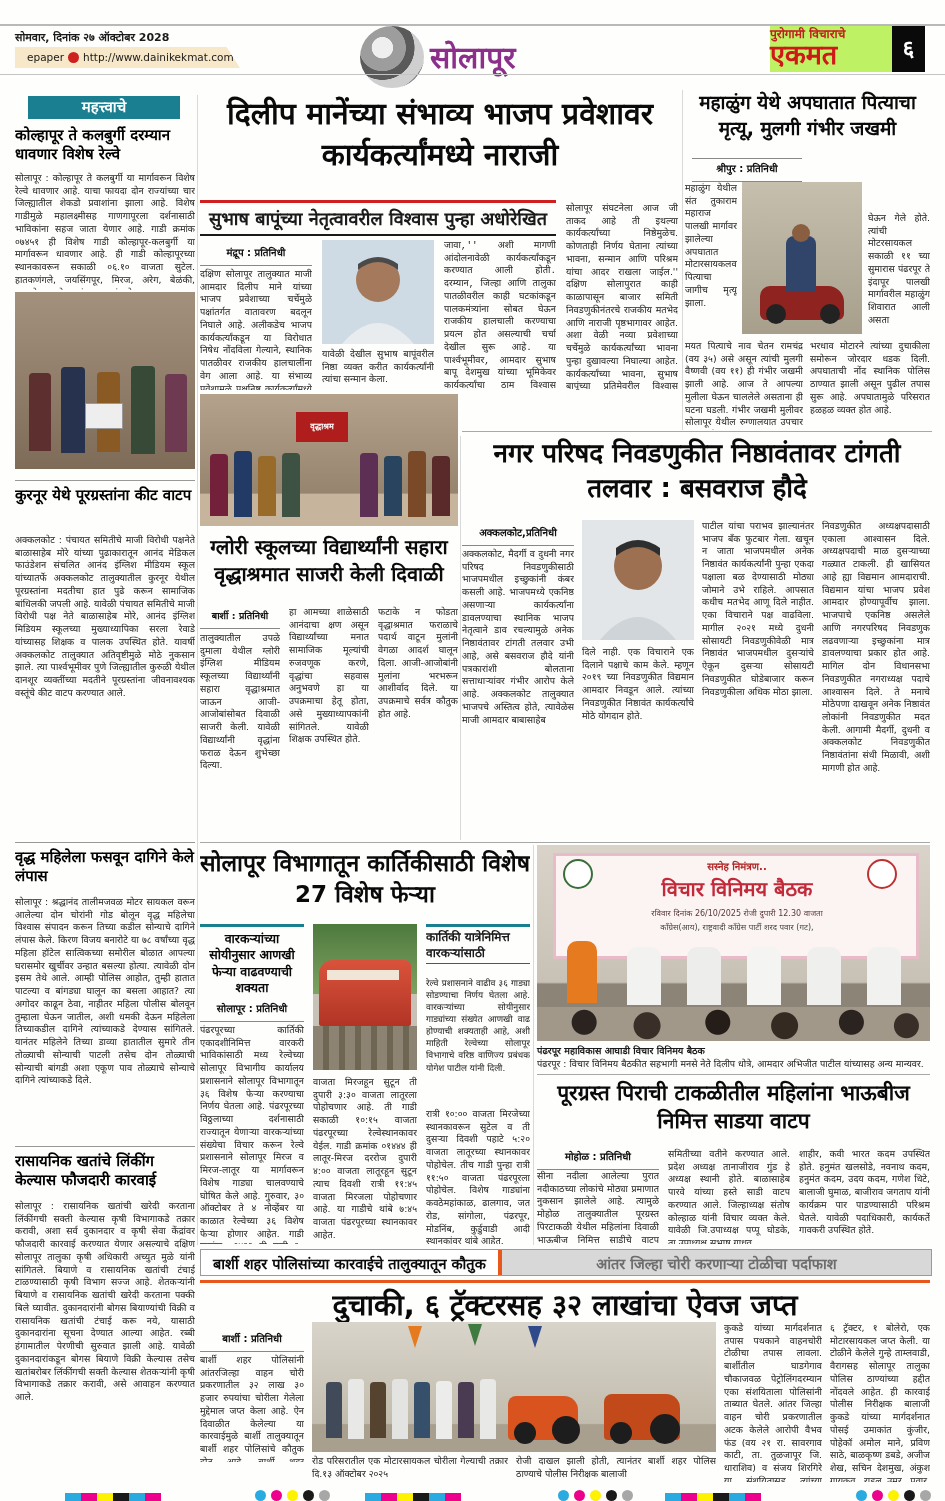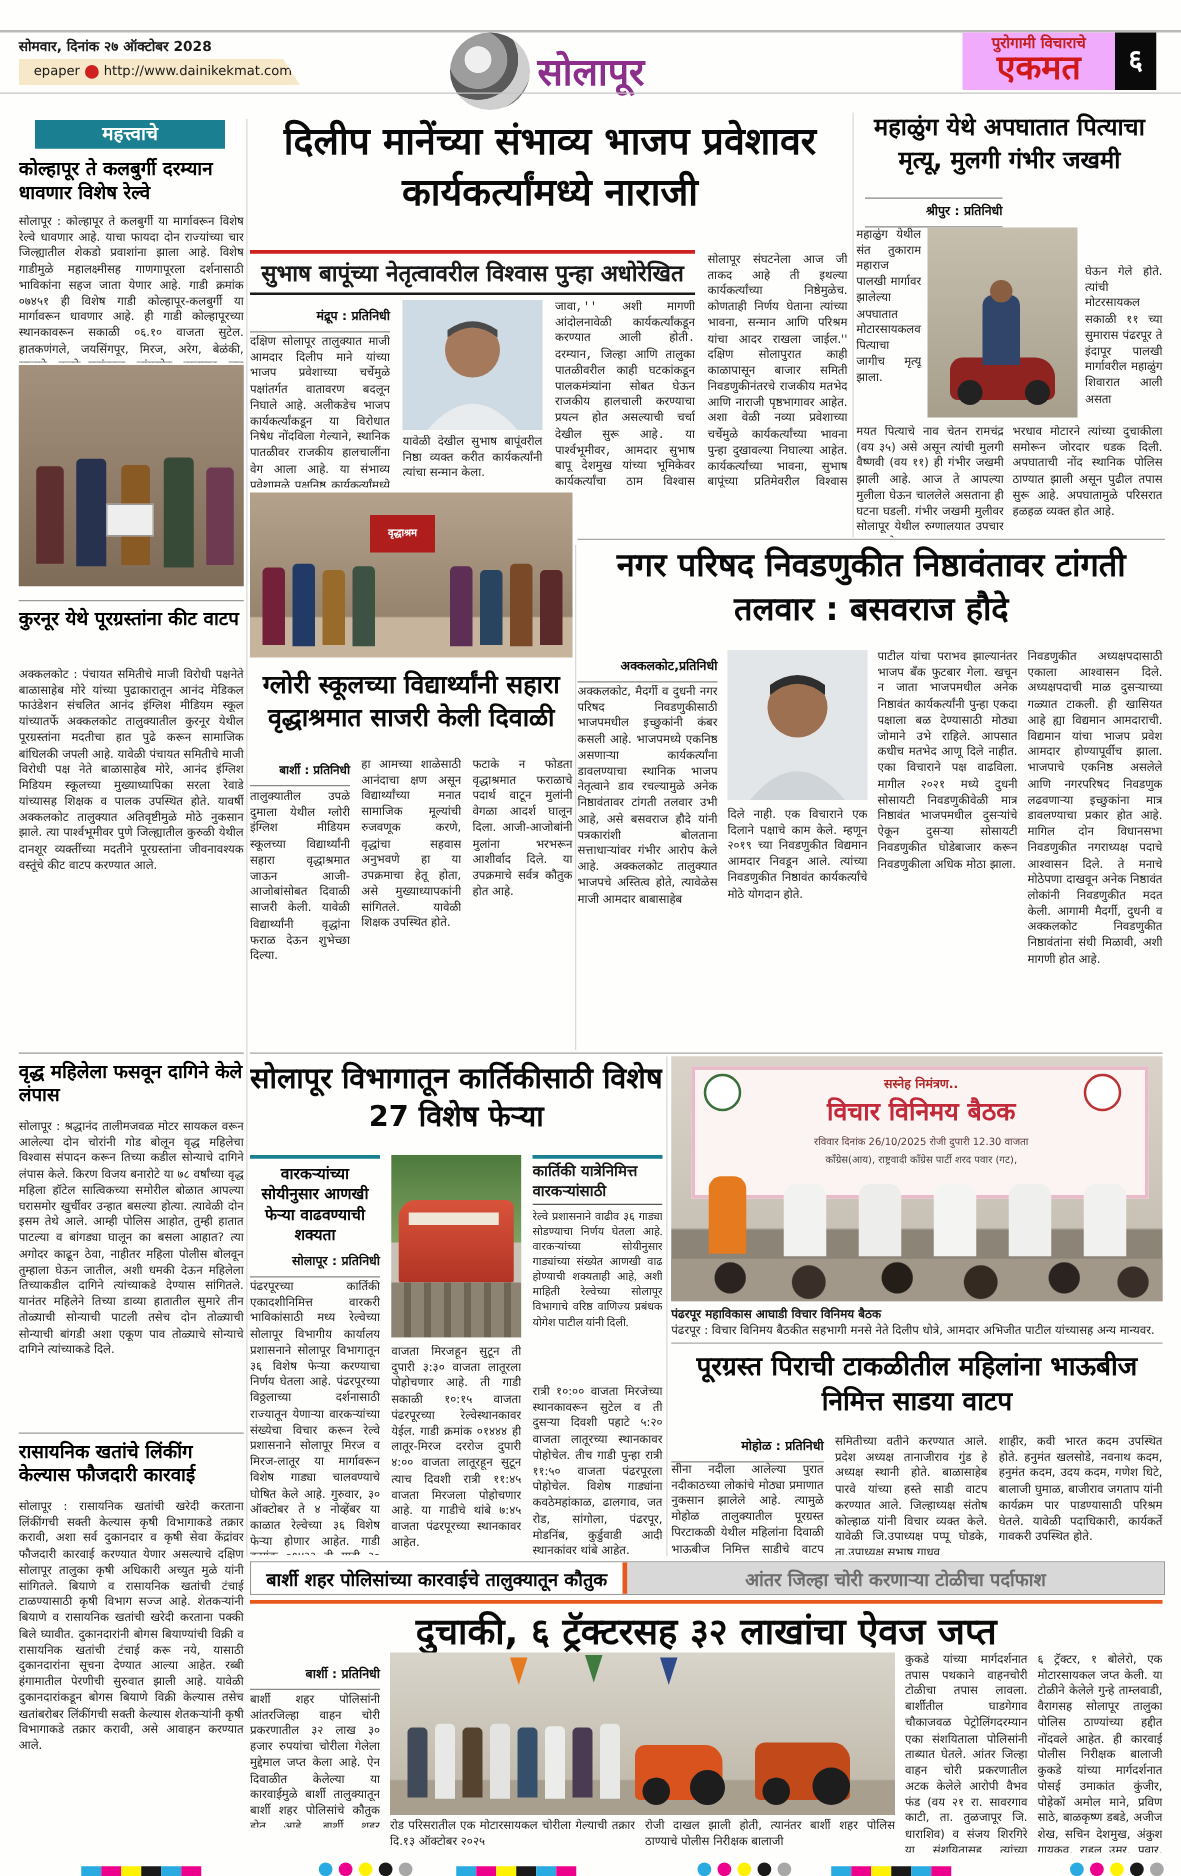--- a/index.html
+++ b/index.html
@@ -1,21 +1,21 @@
 <!DOCTYPE html>
 <html><head>
 <meta charset="utf-8">
 <style>
   html,body{margin:0;padding:0;background:#9a9a9a;}
   #paper{position:relative;width:945px;height:1501px;margin:0 auto;background:#fefefd;
          font-family:"DejaVu Sans",sans-serif;color:#1a1a1a;overflow:hidden;}
   .abs{position:absolute;}
   .bt{font-size:9.3px;line-height:1.37;text-align:justify;overflow:hidden;color:#222;}
   .hl{font-weight:bold;text-align:center;color:#0a0a0a;overflow:hidden;line-height:1.35;}
-  .byl{font-weight:bold;font-size:10px;text-align:right;color:#111;
+  .byl{font-weight:bold;font-size:10px;text-align:center;color:#111;
        border-bottom:1px solid #888;padding:1px 0 6px;}
   .rail-title{font-weight:bold;font-size:15px;line-height:1.28;color:#000;overflow:hidden;}
   .rule{position:absolute;background:#a8a8a8;}
   .vrule{position:absolute;background:#d9d9d9;width:1px;}
   .photo{position:absolute;overflow:hidden;background:#c8c2b6;}
   .fig{position:absolute;border-radius:4px 4px 0 0;}
   .dotrow{position:absolute;white-space:nowrap;}
   .dot{display:inline-block;width:11px;height:11px;border-radius:50%;margin-right:5px;}
   .striprow{position:absolute;white-space:nowrap;font-size:0;}
   .strip-sq{display:inline-block;width:16px;height:11px;}
@@ -29,21 +29,21 @@
 
   <div class="rule" style="left:0;top:24px;width:945px;height:2px;background:#b9b9b9;"></div>
   <div class="abs" style="left:15px;top:29px;font-size:11px;font-weight:bold;">सोमवार, दिनांक २७ ऑक्टोबर 2028</div>
   <div class="abs" style="left:15px;top:47px;width:225px;height:21px;background:#f6e8c8;clip-path:polygon(0 0,94% 0,100% 100%,0 100%);">
     <span class="abs" style="left:12px;top:4px;font-size:10.5px;">epaper</span>
     <span class="abs" style="left:53px;top:5px;width:11px;height:11px;border-radius:50%;background:#cf2020;"></span>
     <span class="abs" style="left:68px;top:4px;font-size:10.5px;">http://www.dainikekmat.com</span>
   </div>
   <div class="abs" style="left:360px;top:26px;width:64px;height:62px;border-radius:50%;background:radial-gradient(circle at 35% 35%,#efefef 0 18%,#9d9d9d 19% 40%,#5a5a5a 41% 55%,#cfcfcf 56% 75%,#7d7d7d 76%);"></div>
   <div class="abs" style="left:430px;top:36px;font-size:30px;font-weight:bold;color:#8b2f8b;">सोलापूर</div>
-  <div class="abs" style="left:770px;top:26px;width:122px;height:46px;background:#f0abfc;text-align:center;">
+  <div class="abs" style="left:770px;top:26px;width:122px;height:46px;background:#bef264;text-align:left;">
     <div style="font-size:12px;font-weight:bold;color:#c22020;line-height:1.1;padding-top:2px;">पुरोगामी विचाराचे</div>
     <div style="font-size:27px;font-weight:bold;color:#d01818;line-height:1.0;">एकमत</div>
   </div>
   <div class="abs" style="left:892px;top:26px;width:33px;height:46px;background:#0a0a0a;color:#fff;font-size:22px;font-weight:bold;text-align:center;line-height:46px;">६</div>
   <div class="rule" style="left:0;top:74px;width:945px;height:1px;background:#c4c4c4;"></div>
 
   <div class="vrule" style="left:197px;top:95px;height:1150px;"></div>
   <div class="vrule" style="left:682px;top:90px;height:340px;"></div>
   <div class="vrule" style="left:460px;top:436px;height:404px;"></div>
   <div class="vrule" style="left:533px;top:845px;height:400px;"></div>
@@ -150,21 +150,21 @@
   <div class="photo" style="left:313px;top:924px;width:104px;height:146px;">
     <span class="abs" style="left:0;top:0;width:104px;height:70px;background:linear-gradient(180deg,#4e7a3e,#7fa261);"></span>
     <span class="abs" style="left:6px;top:36px;width:92px;height:66px;background:linear-gradient(180deg,#d9533b,#b23425);border-radius:14px 6px 2px 2px;"></span>
     <span class="abs" style="left:14px;top:46px;width:72px;height:10px;background:#f0e6d8;"></span>
     <span class="abs" style="left:0;top:102px;width:104px;height:44px;background:repeating-linear-gradient(90deg,#8c8372 0 10px,#6e6553 10px 16px);"></span>
   </div>
   <div class="abs bt" style="left:313px;top:1076px;width:104px;height:168px;">वाजता मिरजहून सुटून ती दुपारी ३:३० वाजता लातूरला पोहोचणार आहे. ती गाडी सकाळी १०:१५ वाजता पंढरपूरच्या रेल्वेस्थानकावर येईल. गाडी क्रमांक ०१४४४ ही लातूर-मिरज दररोज दुपारी ४:०० वाजता लातूरहून सुटून त्याच दिवशी रात्री ११:४५ वाजता मिरजला पोहोचणार आहे. या गाडीचे थांबे ७:४५ वाजता पंढरपूरच्या स्थानकावर आहेत.</div>
 
   <div class="abs" style="left:426px;top:924px;width:104px;height:178px;overflow:hidden;border-top:3px solid #1a7f90;">
     <div style="font-size:12px;font-weight:bold;line-height:1.3;padding-top:3px;border-bottom:1px solid #555;padding-bottom:2px;">कार्तिकी यात्रेनिमित्त वारकऱ्यांसाठी</div>
-    <div class="bt" style="margin-top:3px;font-size:8.8px;font-family:Liberation Serif, serif;">रेल्वे प्रशासनाने वाढीव ३६ गाड्या सोडण्याचा निर्णय घेतला आहे. वारकऱ्यांच्या सोयीनुसार गाड्यांच्या संख्येत आणखी वाढ होण्याची शक्यताही आहे, अशी माहिती रेल्वेच्या सोलापूर विभागाचे वरिष्ठ वाणिज्य प्रबंधक योगेश पाटील यांनी दिली.</div>
+    <div class="bt" style="margin-top:13px;font-size:8.8px;">रेल्वे प्रशासनाने वाढीव ३६ गाड्या सोडण्याचा निर्णय घेतला आहे. वारकऱ्यांच्या सोयीनुसार गाड्यांच्या संख्येत आणखी वाढ होण्याची शक्यताही आहे, अशी माहिती रेल्वेच्या सोलापूर विभागाचे वरिष्ठ वाणिज्य प्रबंधक योगेश पाटील यांनी दिली.</div>
   </div>
   <div class="abs bt" style="left:426px;top:1108px;width:104px;height:136px;">रात्री १०:०० वाजता मिरजेच्या स्थानकावरून सुटेल व ती दुसऱ्या दिवशी पहाटे ५:२० वाजता लातूरच्या स्थानकावर पोहोचेल. तीच गाडी पुन्हा रात्री ११:५० वाजता पंढरपूरला पोहोचेल. विशेष गाड्यांना कवठेमहांकाळ, ढालगाव, जत रोड, सांगोला, पंढरपूर, मोडनिंब, कुर्डुवाडी आदी स्थानकांवर थांबे आहेत.</div>
 
   <div class="photo" style="left:537px;top:845px;width:393px;height:196px;background:linear-gradient(180deg,#d9d3c9,#c8c1b5 70%,#8d8478 71%);">
     <span class="abs" style="left:16px;top:8px;width:360px;height:100px;background:#fbf4f3;border:3px solid #e7bcc8;"></span>
     <span class="abs" style="left:26px;top:14px;width:26px;height:26px;border-radius:50%;background:#fff;border:2px solid #3a6f3a;"></span>
     <span class="abs" style="left:330px;top:14px;width:26px;height:26px;border-radius:50%;background:#fff;border:2px solid #b33;"></span>
     <span class="abs" style="left:80px;top:14px;width:240px;text-align:center;font-size:10px;color:#b02a2a;font-weight:bold;">सस्नेह निमंत्रण..</span>
     <span class="abs" style="left:60px;top:30px;width:280px;text-align:center;font-size:20px;color:#c22a3a;font-weight:bold;">विचार विनिमय बैठक</span>
     <span class="abs" style="left:60px;top:62px;width:280px;text-align:center;font-size:8px;color:#5a3a3a;">रविवार दिनांक 26/10/2025 रोजी दुपारी 12.30 वाजता</span>

